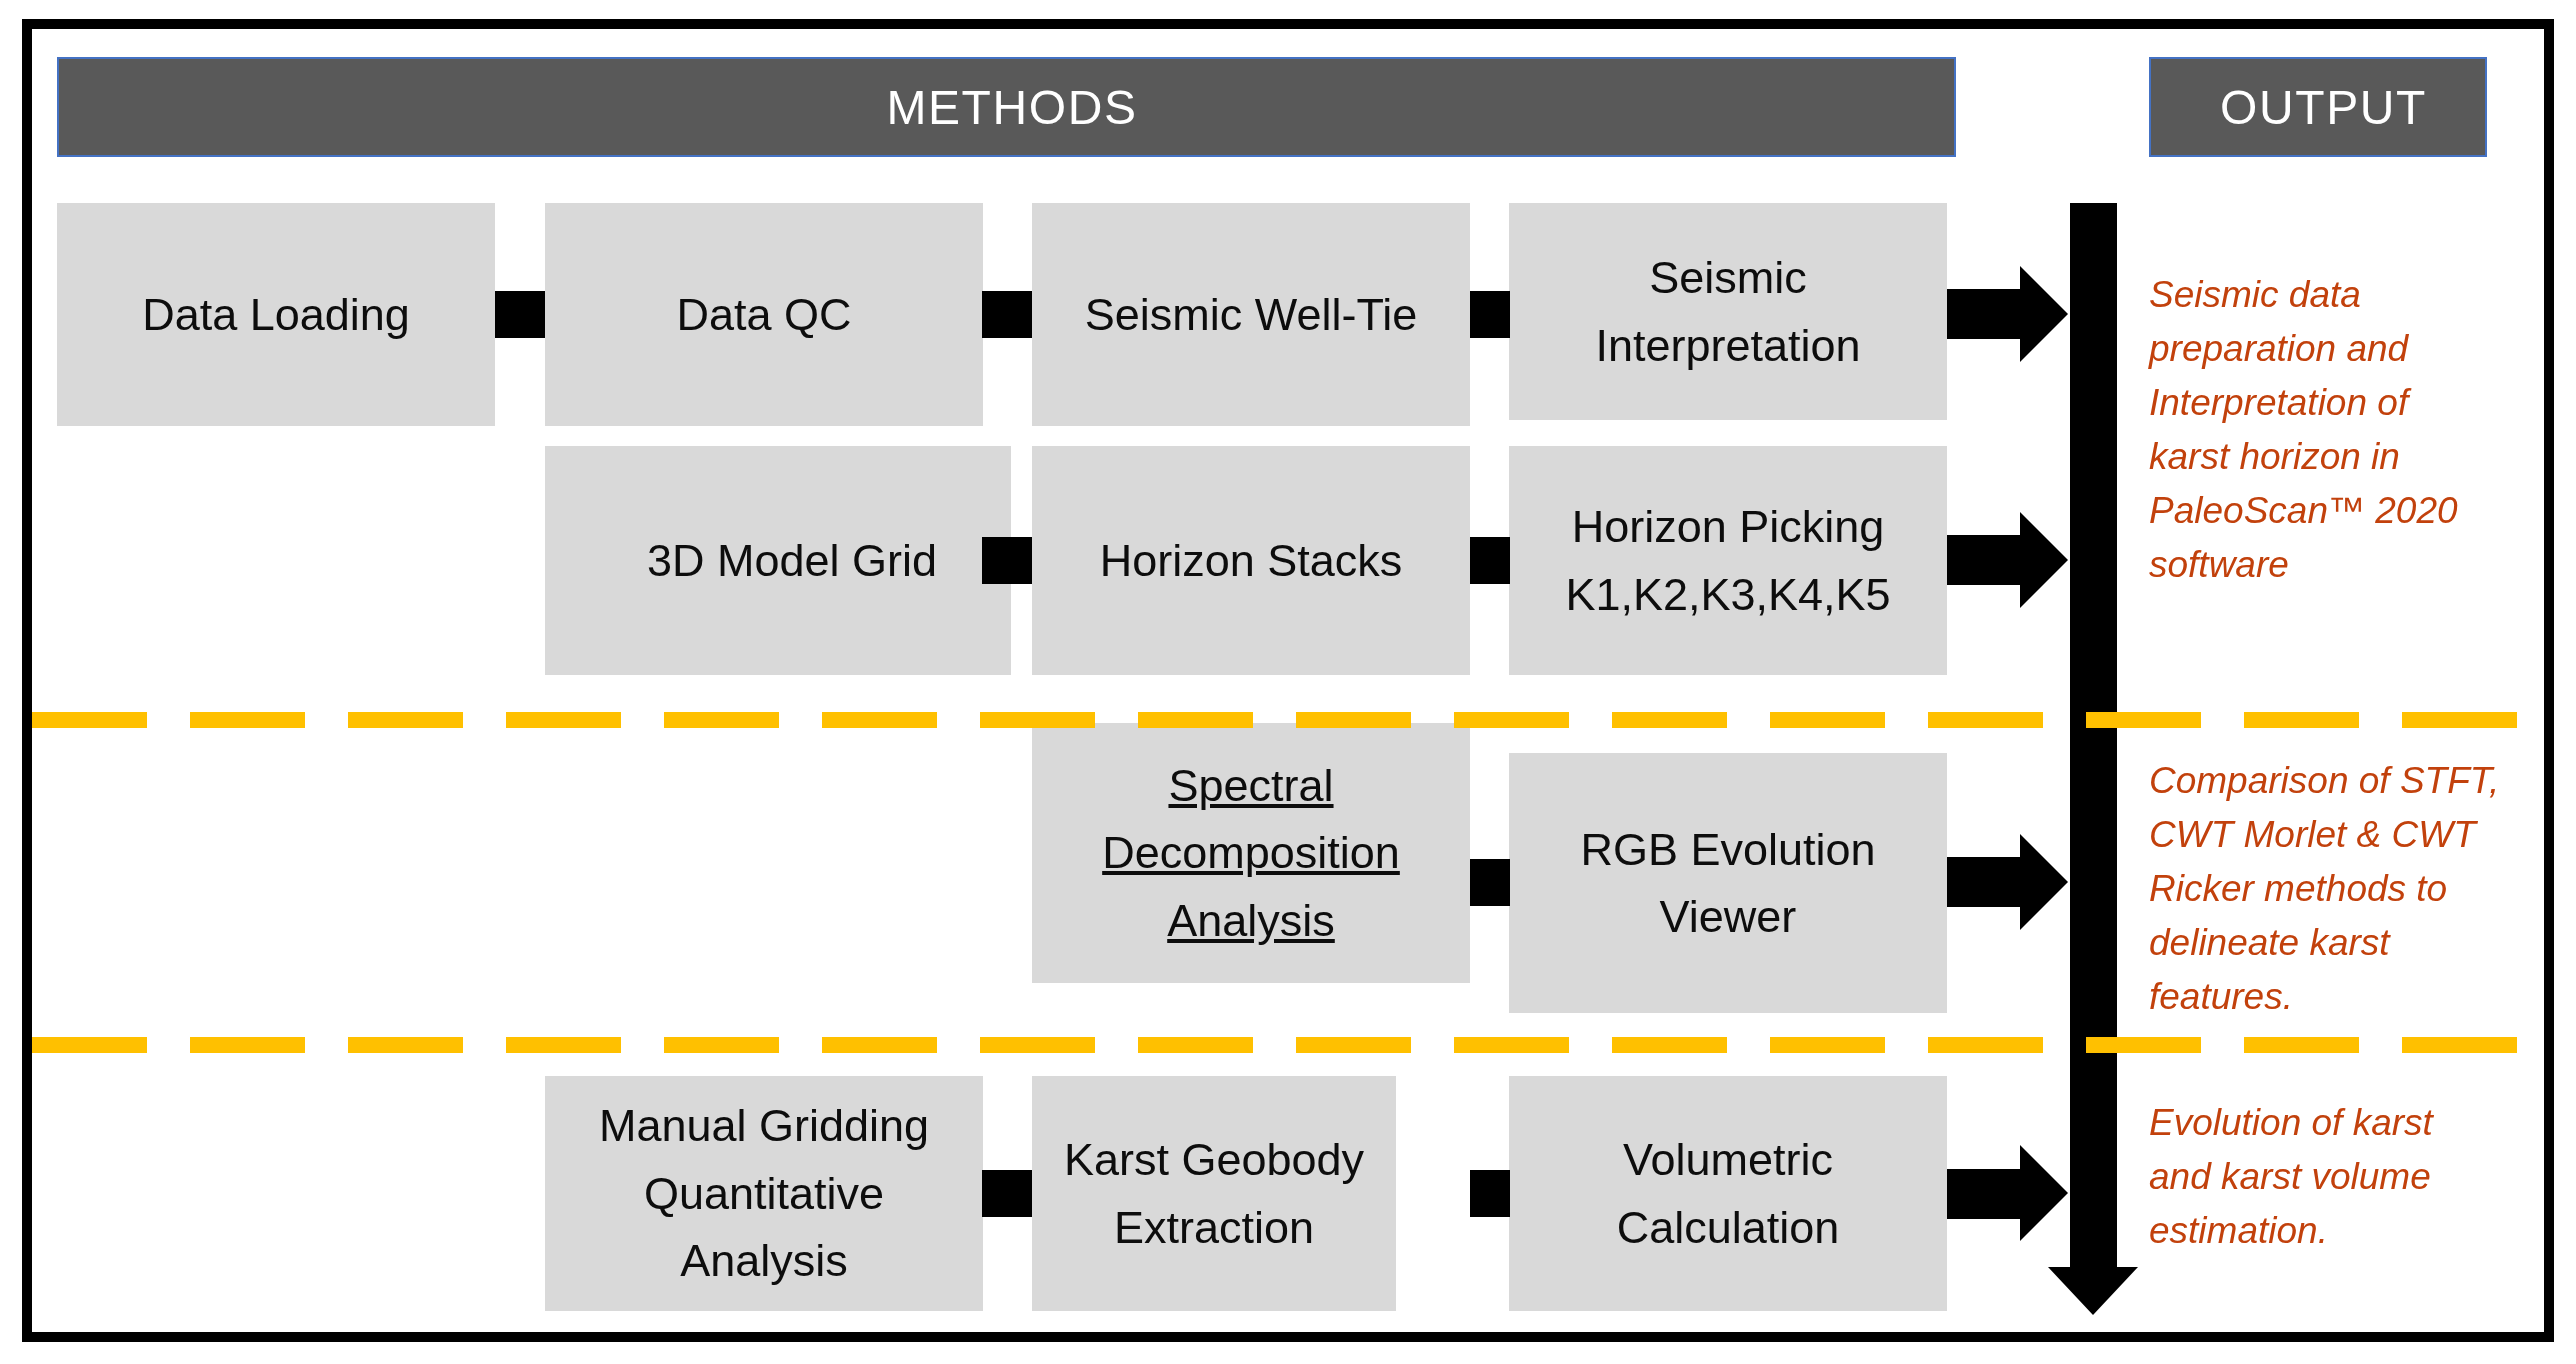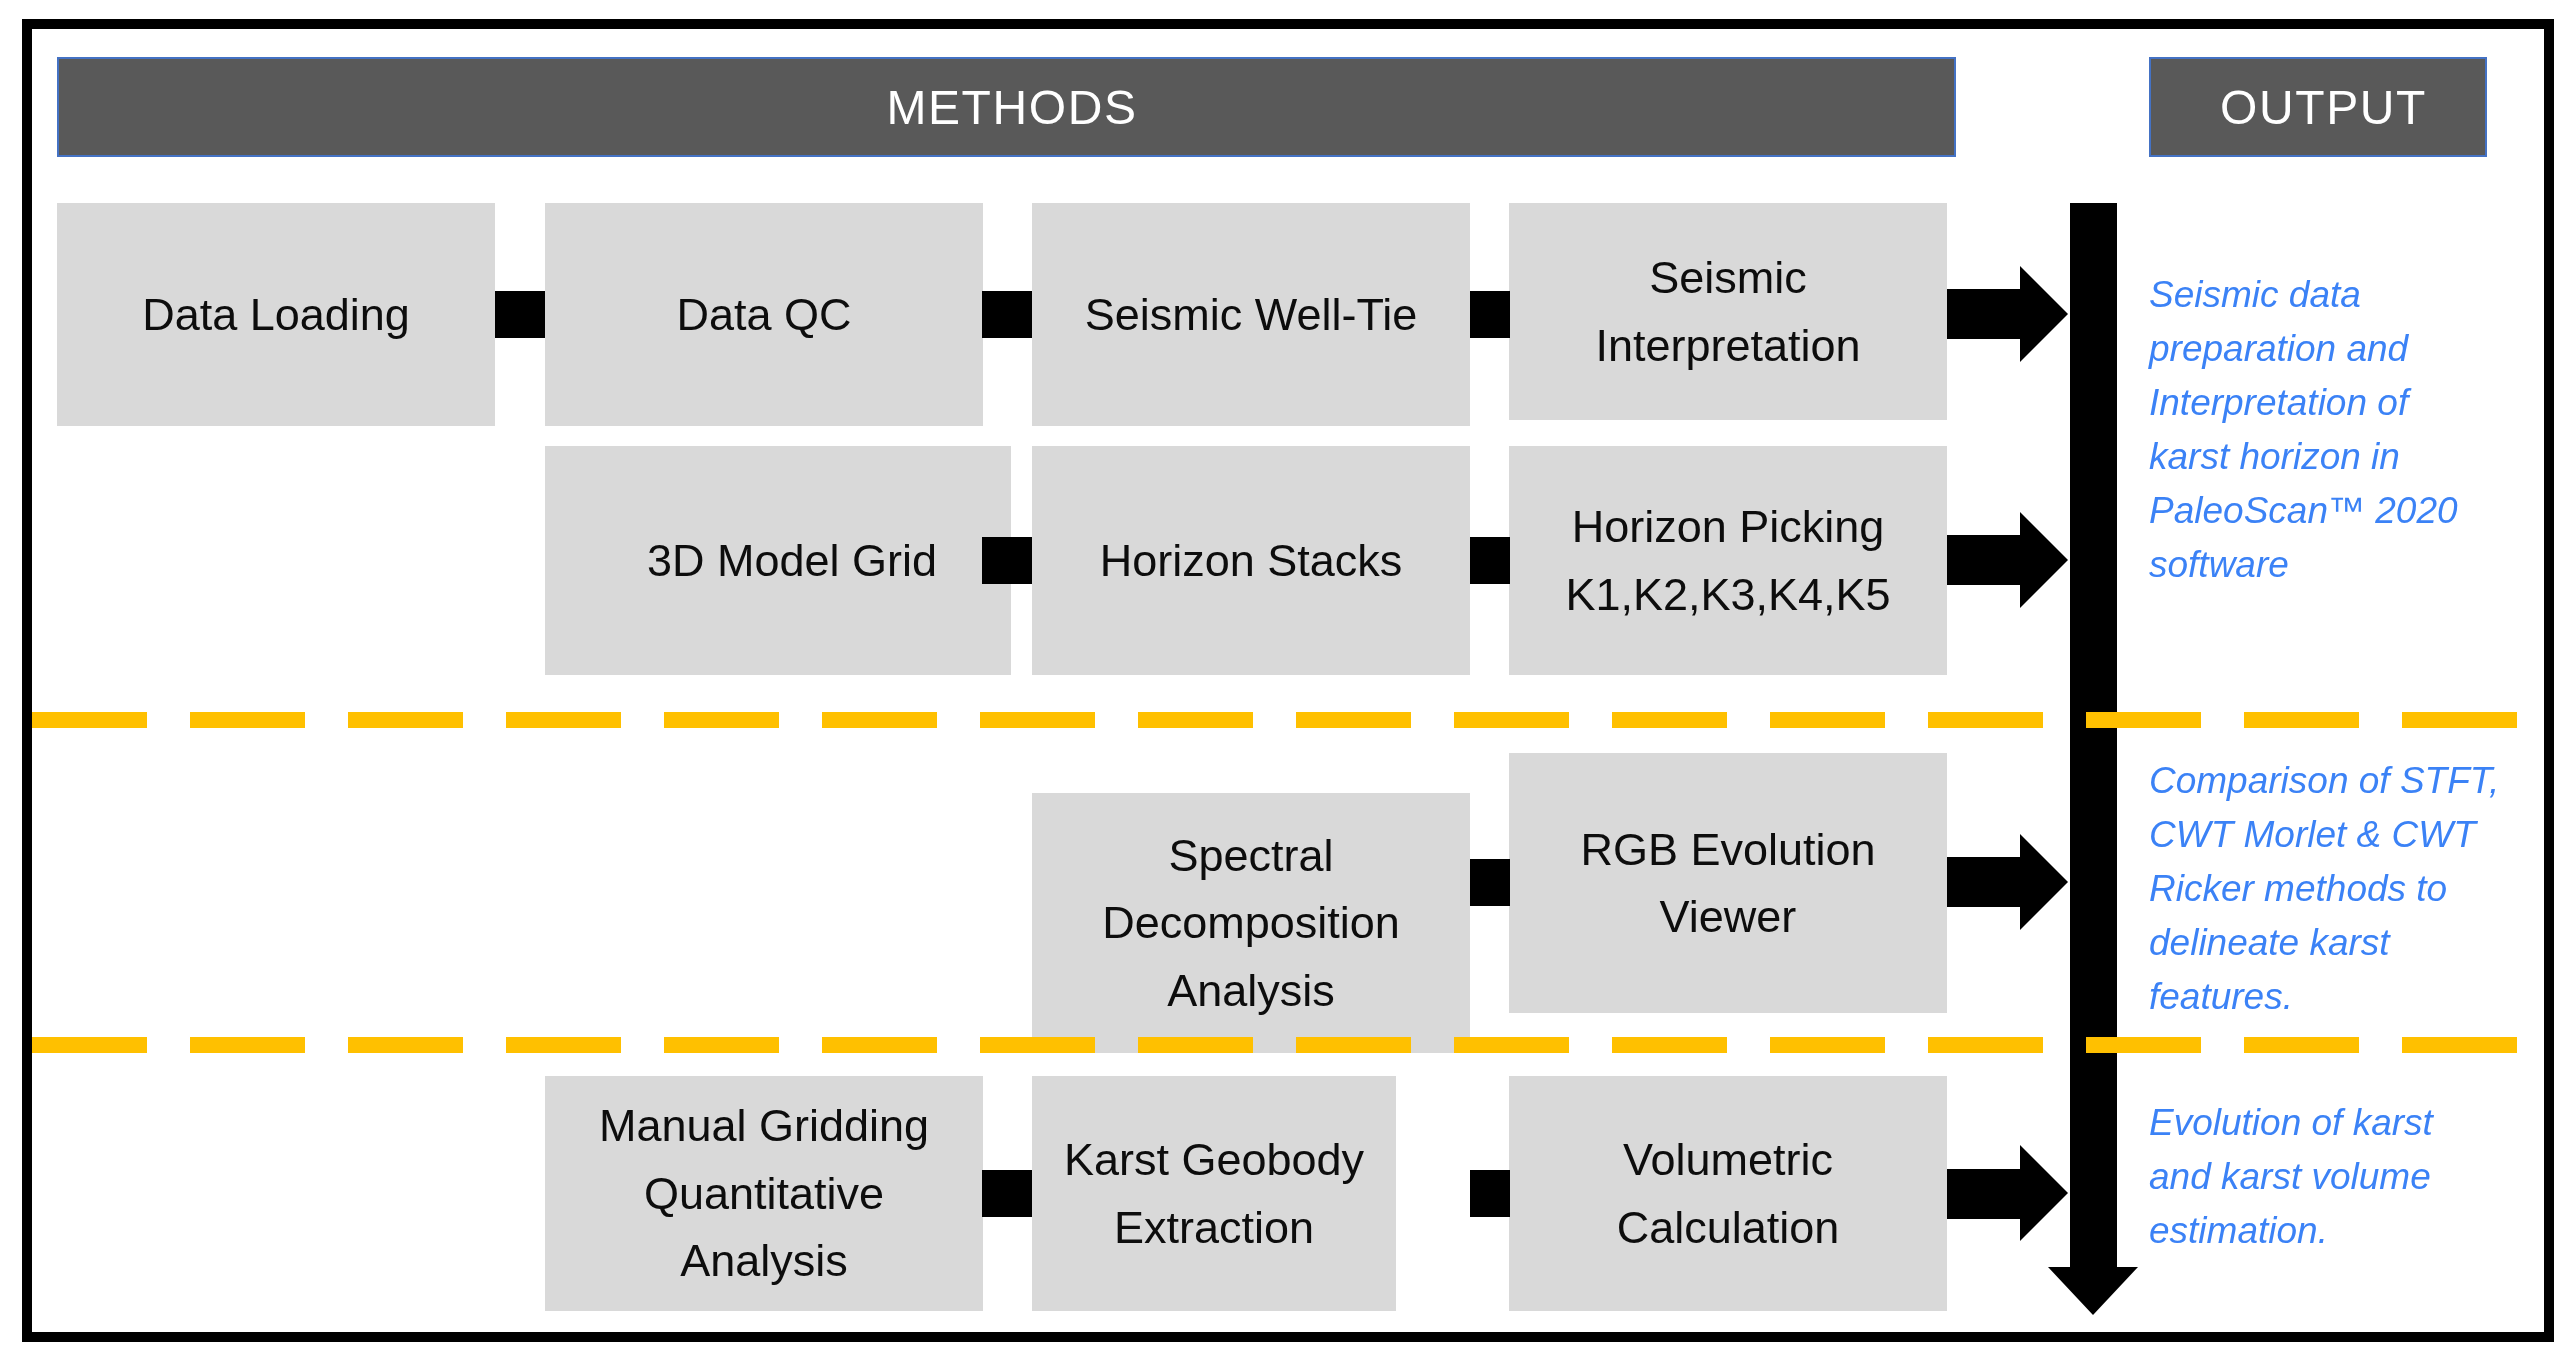--- a/index.html
+++ b/index.html
@@ -81,21 +81,21 @@
       transparent 115px, transparent 158px);
     z-index: 6;
   }
   .note {
     position: absolute;
     left: 2149px;
     width: 400px;
     font-style: italic;
     font-size: 37px;
     line-height: 54px;
-    color: #3b82f6;
+    color: #c2410c;
     white-space: pre-line;
   }
   .arrow-group { position: absolute; inset: 0; }
 </style>
 </head>
 <body>
 
 <div class="canvas">
 
   <div class="frame"></div>
@@ -107,21 +107,21 @@
   <div class="box" style="left:545px; top:203px; width:438px; height:223px;">Data QC</div>
   <div class="box" style="left:1032px; top:203px; width:438px; height:223px;">Seismic Well-Tie</div>
   <div class="box" style="left:1509px; top:203px; width:438px; height:217px;">Seismic
 Interpretation</div>
 
   <div class="box" style="left:545px; top:446px; width:438px; height:229px;padding-left:28px;">3D Model Grid</div>
   <div class="box" style="left:1032px; top:446px; width:438px; height:229px;">Horizon Stacks</div>
   <div class="box" style="left:1509px; top:446px; width:438px; height:229px;">Horizon Picking
 K1,K2,K3,K4,K5</div>
 
-  <div class="box" style="left:1032px; top:793px; width:438px; height:260px;">Spectral
+  <div class="box" style="left:1032px; top:723px; width:438px; height:260px;text-decoration:underline;">Spectral
 Decomposition
 Analysis</div>
   <div class="box" style="left:1509px; top:753px; width:438px; height:260px;">RGB Evolution
 Viewer</div>
 
   <div class="box" style="left:545px; top:1076px; width:438px; height:235px;">Manual Gridding
 Quantitative
 Analysis</div>
   <div class="box" style="left:1032px; top:1076px; width:364px; height:235px;">Karst Geobody
 Extraction</div>

